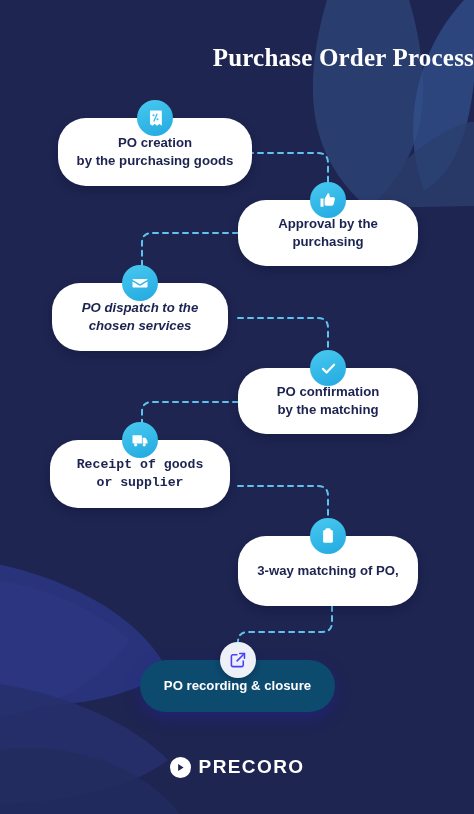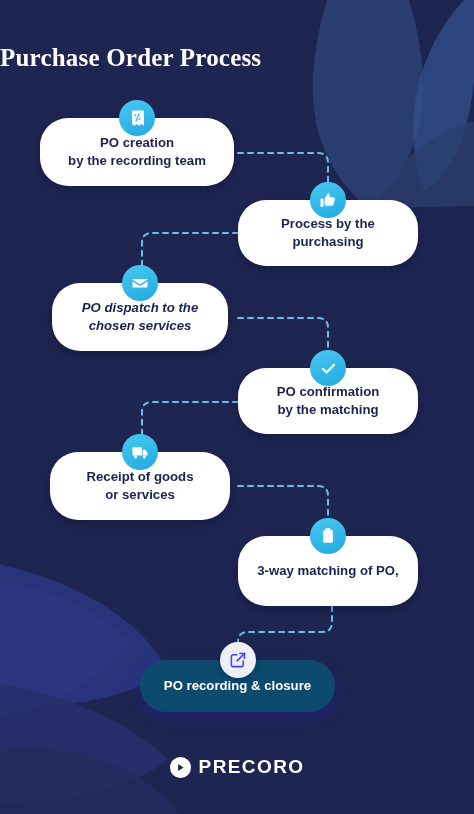--- a/index.html
+++ b/index.html
@@ -21,21 +21,21 @@
     position: absolute;
     inset: 0;
     width: 474px;
     height: 814px;
   }
   #title {
     position: absolute;
     top: 44px;
     left: 0;
     width: 474px;
-    text-align: left;
+    text-align: right;
     font-family: "Liberation Serif", serif;
     font-weight: bold;
     font-size: 25px;
     letter-spacing: 0.2px;
     color: #ffffff;
     z-index: 6;
   }
   #connectors {
     position: absolute;
     inset: 0;
@@ -136,45 +136,45 @@
     <g fill="none" stroke="#5ec4ef" stroke-width="2" stroke-dasharray="5 5" stroke-linecap="round">
       <path d="M238 153 H 318 Q 328 153 328 163 V 192"></path>
       <path d="M238 233 H 152 Q 142 233 142 243 V 272"></path>
       <path d="M238 318 H 318 Q 328 318 328 328 V 358"></path>
       <path d="M238 402 H 152 Q 142 402 142 412 V 441"></path>
       <path d="M238 486 H 318 Q 328 486 328 496 V 525"></path>
       <path d="M332 606 V 622 Q 332 632 322 632 H 248 Q 238 632 238 642 V 652"></path>
     </g>
   </svg>
 
-  <div class="step" style="left:40px; top:100px; width:194px; height:86px;">
+  <div class="step" style="left:58px; top:100px; width:194px; height:86px;">
     <div class="step-icon" style="left:79px;">
       <svg width="19" height="19" viewBox="0 0 24 24" fill="#ffffff">
         <path d="M5 2h14a1 1 0 0 1 1 1v18l-3-2-3 2-3-2-3 2-3-2V3a1 1 0 0 1 1-1z" opacity="0.98"></path>
         <g fill="#38bdef">
           <circle cx="9.5" cy="8" r="1.3"></circle>
           <circle cx="14.5" cy="13" r="1.3"></circle>
           <rect x="11.1" y="5.4" width="1.7" height="11" rx="0.8" transform="rotate(22 12 11)"></rect>
         </g>
       </svg>
     </div>
     <div class="step-card" style="width:194px; height:68px;">
-      <span><span>PO creation</span><br><span>by the recording team</span></span>
+      <span><span>PO creation</span><br><span>by the purchasing goods</span></span>
     </div>
   </div>
 
   <div class="step" style="left:238px; top:182px; width:180px; height:84px;">
     <div class="step-icon" style="left:72px;">
       <svg width="18" height="18" viewBox="0 0 24 24" fill="#ffffff">
         <path d="M2 10h4v11H2z" rx="1"></path>
         <path d="M7.5 10.2 11.6 3.4c.5-.9 1.9-.6 2.1.4l.6 3.5c.1.5.5.9 1.1.9h3.9c1.3 0 2.2 1.2 1.9 2.4l-1.7 7.2c-.3 1.1-1.2 1.9-2.4 1.9H9.2c-.9 0-1.7-.7-1.7-1.6z"></path>
       </svg>
     </div>
     <div class="step-card" style="width:180px; height:66px;">
-      <span><span>Process by the</span><br><span>purchasing</span></span>
+      <span><span>Approval by the</span><br><span>purchasing</span></span>
     </div>
   </div>
 
   <div class="step" style="left:52px; top:265px; width:176px; height:86px;font-style:italic;">
     <div class="step-icon" style="left:70px;">
       <svg width="18" height="18" viewBox="0 0 24 24" fill="#ffffff">
         <path d="M3 6.5h18c.6 0 1 .5 1 1v.3l-10 5.7L2 7.8v-.3c0-.5.4-1 1-1z"></path>
         <path d="M2 10.1l9.5 5.4c.3.2.7.2 1 0L22 10.1v6.4c0 .8-.7 1.5-1.5 1.5h-17c-.8 0-1.5-.7-1.5-1.5z"></path>
       </svg>
     </div>
@@ -187,31 +187,31 @@
     <div class="step-icon" style="left:72px;">
       <svg width="19" height="19" viewBox="0 0 24 24" fill="none" stroke="#ffffff" stroke-width="2.8" stroke-linecap="round" stroke-linejoin="round">
         <path d="M5 12.5l4.6 4.6L19 7.2"></path>
       </svg>
     </div>
     <div class="step-card" style="width:180px; height:66px;">
       <span><span>PO confirmation</span><br><span>by the matching</span></span>
     </div>
   </div>
 
-  <div class="step" style="left:50px; top:434px; width:180px; height:86px;">
+  <div class="step" style="left:50px; top:422px; width:180px; height:86px;font-family:Liberation Mono, monospace;">
     <div class="step-icon" style="left:72px;">
       <svg width="18" height="18" viewBox="0 0 24 24" fill="#ffffff">
         <path d="M2 5.5h11.5c.6 0 1 .5 1 1v10H3c-.6 0-1-.5-1-1z"></path>
         <path d="M15.5 9h3.3c.4 0 .8.2 1 .6l2 3.4c.1.2.2.4.2.6v2.9h-6.5z"></path>
         <circle cx="6.2" cy="18.4" r="2.1"></circle>
         <circle cx="17.6" cy="18.4" r="2.1"></circle>
       </svg>
     </div>
     <div class="step-card" style="width:180px; height:68px;">
-      <span><span>Receipt of goods</span><br><span>or services</span></span>
+      <span><span>Receipt of goods</span><br><span>or supplier</span></span>
     </div>
   </div>
 
   <div class="step" style="left:238px; top:518px; width:180px; height:88px;">
     <div class="step-icon" style="left:72px;">
       <svg width="18" height="18" viewBox="0 0 24 24" fill="#ffffff">
         <rect x="5.5" y="4" width="13" height="17" rx="2"></rect>
         <rect x="8.7" y="1.8" width="6.6" height="4.2" rx="1.3"></rect>
       </svg>
     </div>

